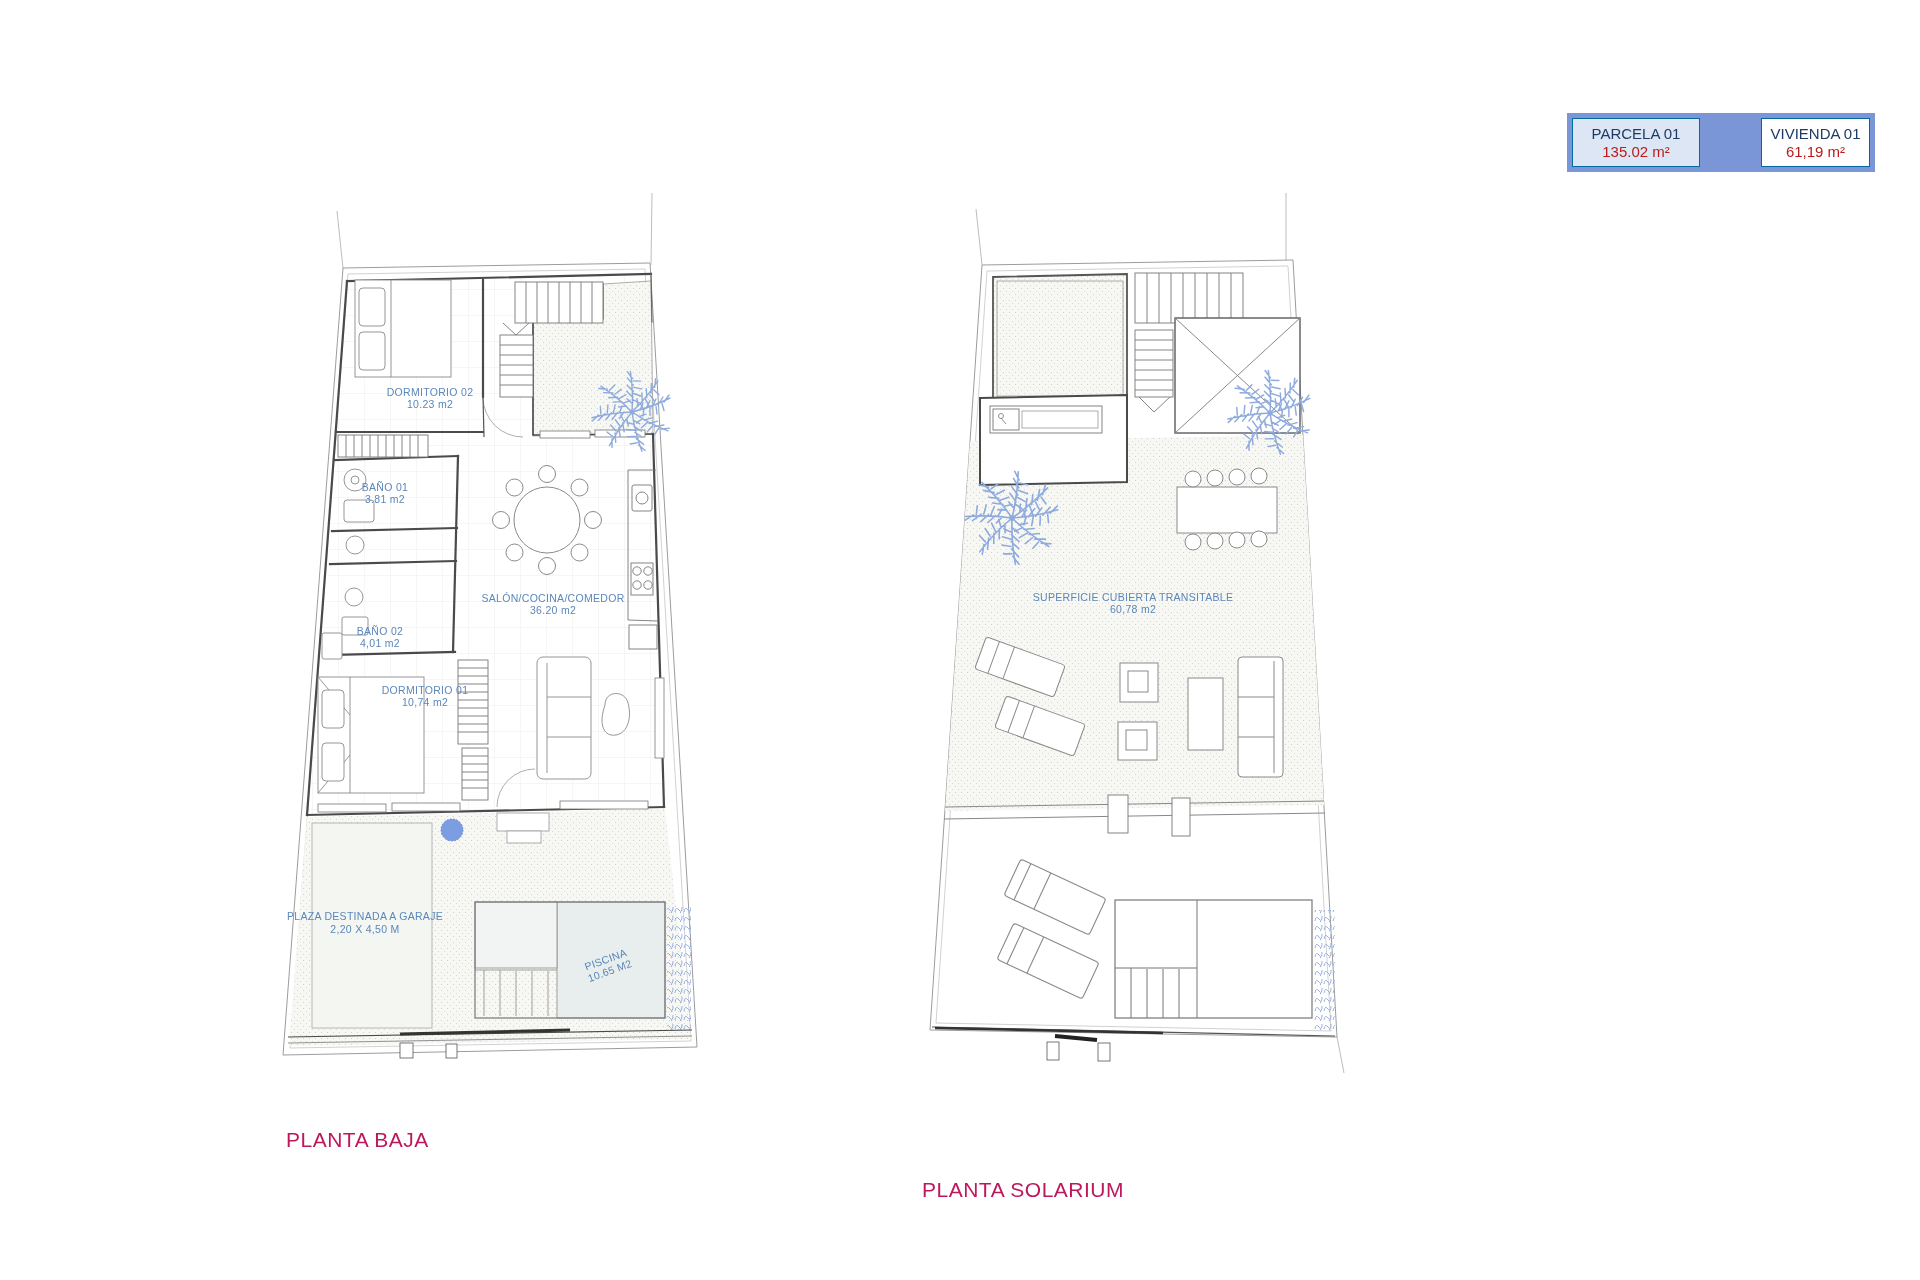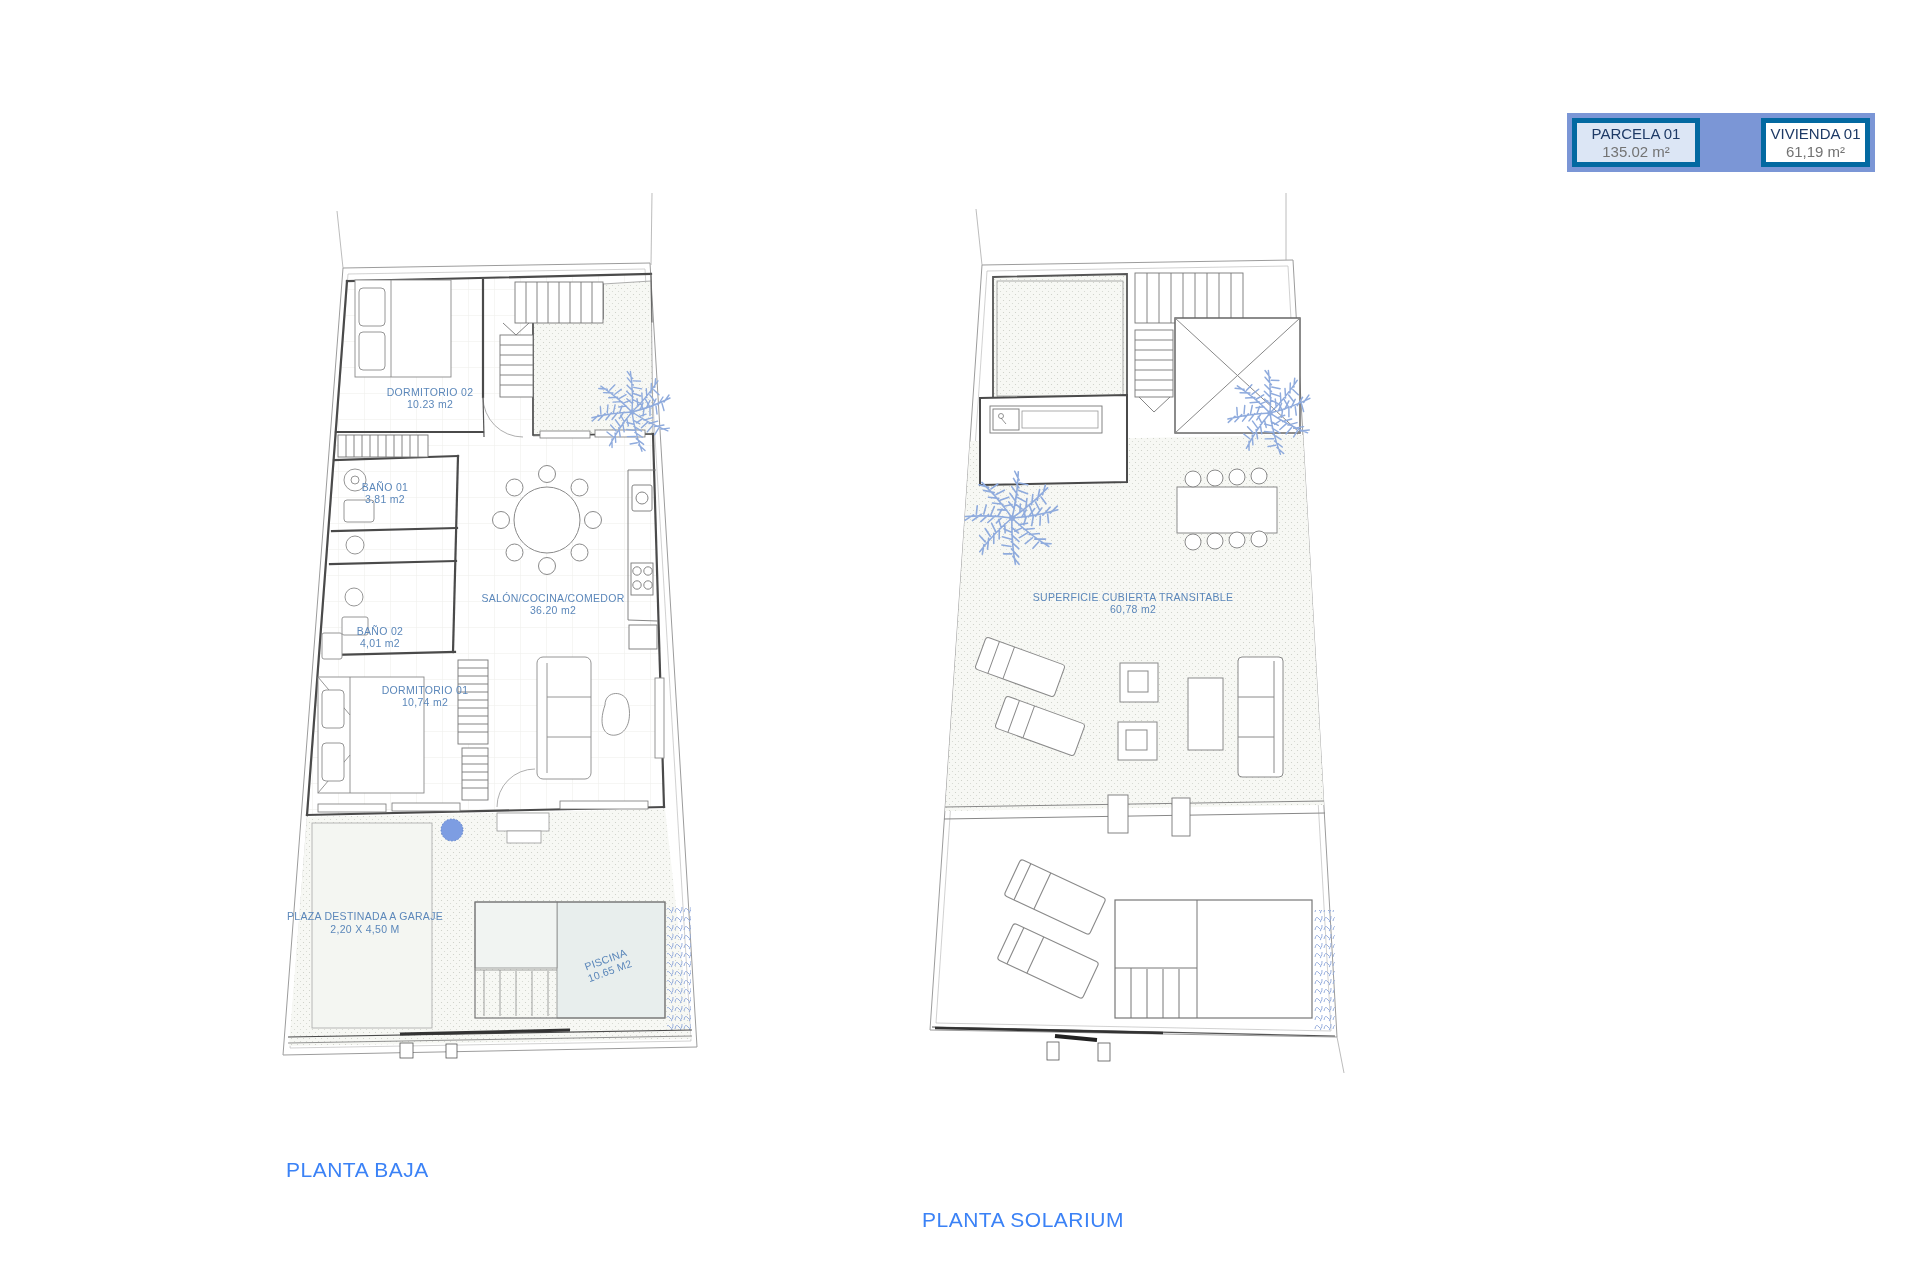--- a/index.html
+++ b/index.html
@@ -5,29 +5,29 @@
   html,body{margin:0;padding:0;background:#ffffff;}
   body{width:1920px;height:1280px;position:relative;overflow:hidden;
        font-family:"Liberation Sans", sans-serif;}
   #canvas{position:absolute;inset:0;background:#fff;}
 
   
   .legend{position:absolute;left:1567px;top:113px;width:308px;height:59px;
           background:#7b96d6;box-sizing:border-box;padding:5px;
           display:flex;align-items:stretch;}
   .legend .cell{display:flex;flex-direction:column;align-items:center;justify-content:center;
-          box-sizing:border-box;border:5px solid #0369a1;}
+          box-sizing:border-box;border:1px solid #0369a1;}
   .legend .cell.parcela{width:128px;background:#dce6f5;}
   .legend .spacer{width:45px;}
   .legend .cell.vivienda{flex:1;background:#ffffff;margin-left:16px;}
   .legend .lbl{font-size:15px;color:#1e3a66;line-height:18px;}
-  .legend .val{font-size:15px;color:#737373;line-height:18px;}
+  .legend .val{font-size:15px;color:#b91c1c;line-height:18px;}
 
   
-  .plan-title{position:absolute;font-size:21px;color:#3b82f6;letter-spacing:0.5px;margin-top:30px;}
+  .plan-title{position:absolute;font-size:21px;color:#be185d;letter-spacing:0.5px;}
   #title-baja{left:286px;top:1128px;}
   #title-solarium{left:922px;top:1178px;}
 
   svg{position:absolute;overflow:visible;}
   #plan-baja{left:260px;top:185px;}
   #plan-solarium{left:900px;top:185px;}
 
   svg text{font-family:"Liberation Sans", sans-serif;fill:#5b87ba;font-size:10.5px;
            letter-spacing:0.3px;text-anchor:middle;}
 </style>

